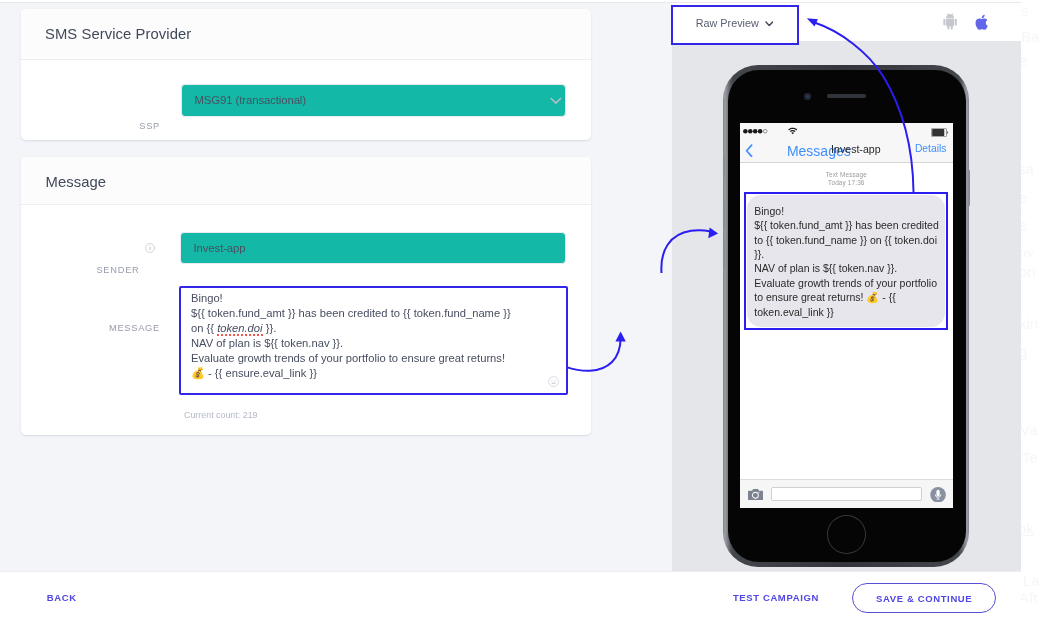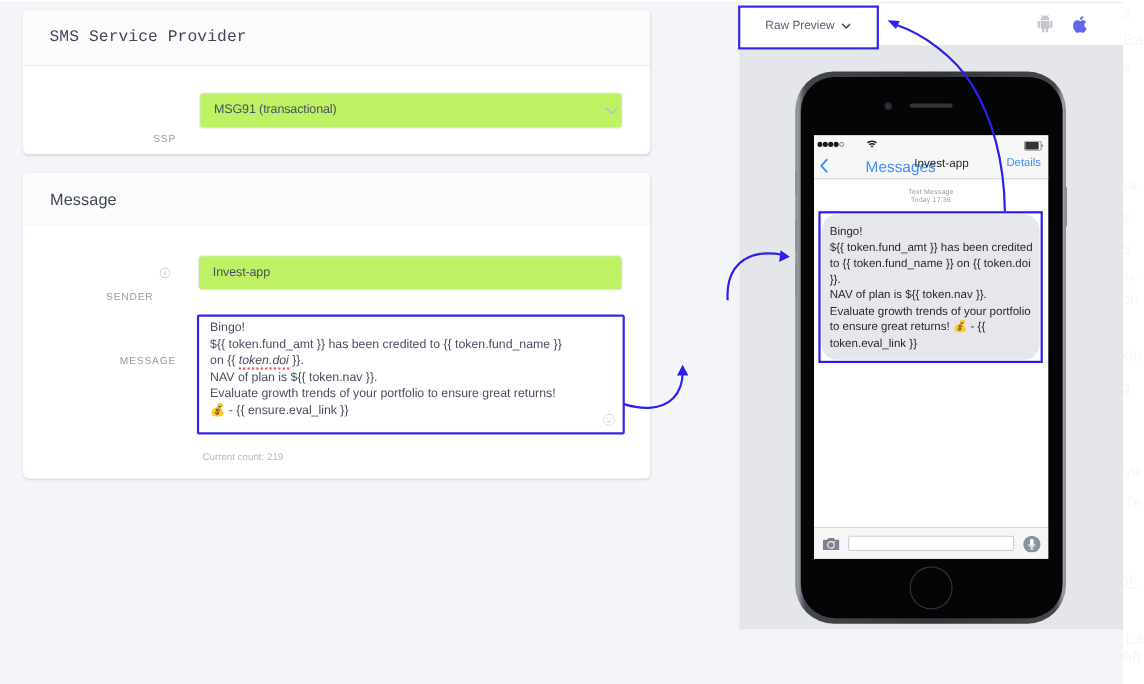--- a/index.html
+++ b/index.html
@@ -16,21 +16,21 @@
   .card{position:absolute;background:#ffffff;border-radius:5px;
         box-shadow:0 1px 3px rgba(24,32,68,.07),0 1px 1px rgba(24,32,68,.05);}
   .card-hd{position:absolute;left:0;top:0;right:0;height:100%;
            border-bottom:1px solid #eceef3;background:#fcfcfd;
            border-radius:5px 5px 0 0;box-sizing:border-box;}
   .card-title{position:absolute;font-size:14.8px;color:#414859;letter-spacing:.08px;}
 
   .fieldlabel{position:absolute;font-size:9.3px;letter-spacing:0.72px;color:#969cab;
               text-align:right;font-weight:400;line-height:11px;margin-top:24px;}
   .inp{position:absolute;box-sizing:border-box;border:1px solid #e9ebf0;border-radius:4px;
-       background:#bef264;font-size:11.4px;color:#4a5062;}
+       background:#14b8a6;font-size:11.4px;color:#4a5062;}
   .inp .val{position:absolute;left:13px;top:50%;transform:translateY(-50%);letter-spacing:-.12px;}
 
   .chev{position:absolute;}
   .ta{position:absolute;box-sizing:border-box;border:2px solid #3326e8;border-radius:2px;background:#fff;}
   .ta .lines{position:absolute;left:10px;top:2.5px;font-size:11.2px;color:#484e60;line-height:15.1px;
              white-space:pre;}
   .spell{border-bottom:2px dotted #f2564c;padding-bottom:0px;font-style:italic;}
   .counter{position:absolute;font-size:8.9px;color:#b4b9c6;letter-spacing:0px;}
 
   
@@ -63,21 +63,21 @@
 <body>
 
 <div id="root">
 
   <div class="topstrip"></div>
 
   <div class="formcol">
 
     <div class="card" style="left:21px;top:6px;width:570px;height:131px;">
       <div class="card-hd" style="height:51px;"></div>
-      <div class="card-title" style="left:24px;top:17px;font-family:Liberation Mono, monospace;">SMS Service Provider</div>
+      <div class="card-title" style="left:24px;top:17px;">SMS Service Provider</div>
       <div class="fieldlabel" style="left:19px;top:87.5px;width:120px;">SSP</div>
       <div class="inp" style="left:159.5px;top:74.5px;width:385px;height:33px;">
         <span class="val">MSG91 (transactional)</span>
         <svg class="chev" style="right:2.8px;top:12.5px;" width="11.8" height="7.9" viewBox="0 0 12 8">
           <path d="M1.2 1.5 L6 6.2 L10.8 1.5" fill="none" stroke="#b9bec9" stroke-width="1.5" stroke-linecap="round" stroke-linejoin="round"></path>
         </svg>
       </div>
     </div>
 
     <div class="card" style="left:21px;top:154px;width:570px;height:278px;">
@@ -223,20 +223,25 @@
     <path d="M913.5 192 C 913 150, 905 112, 883 76 C 868 52, 840 31, 814.5 22.5" fill="none" stroke="#2b1ef0" stroke-width="2"></path>
     <path d="M806.8 18.3 L817.9 19.2 L814.5 26.4 Z" fill="#2b1ef0"></path>
 
     <path d="M661.5 273 C 660 250, 670 234, 691 230.8 C 699 229.8, 706 230.6, 711 231.6" fill="none" stroke="#2b1ef0" stroke-width="2"></path>
     <path d="M718.1 233.4 L708.3 238.2 L709.6 227.6 Z" fill="#2b1ef0"></path>
 
     <path d="M567.2 367.4 C 580 371.5, 600 374, 612 362 C 619 355, 620.6 345, 620.6 338" fill="none" stroke="#2b1ef0" stroke-width="2"></path>
     <path d="M620.6 331.6 L625.8 341.4 L615.4 341.4 Z" fill="#2b1ef0"></path>
   </svg>
 
+  <div class="footer">
+    <div class="backbtn" style="left:46.7px;top:20.2px;">BACK</div>
+    <div class="testbtn" style="left:732.9px;top:20.2px;">TEST CAMPAIGN</div>
+    <div class="savebtn" style="left:852.1px;top:10.8px;width:143.6px;height:30.9px;">SAVE &amp; CONTINUE</div>
+  </div>
 
   <div class="ghost">
     <div style="left:0px;top:4px;font-size:14px;">s</div>
     <div style="left:0px;top:29px;font-size:15px;">Ba</div>
     <div style="left:-2px;top:53px;font-size:15px;">e</div>
     <div style="left:-3px;top:161px;font-size:15px;">sa</div>
     <div style="left:-2px;top:190px;font-size:15px;">e</div>
     <div style="left:-1px;top:218px;font-size:15px;">s</div>
     <div style="left:-2px;top:244px;font-size:15px;font-family:Liberation Serif, serif;">nv</div>
     <div style="left:-2px;top:264px;font-size:15px;">on</div>

